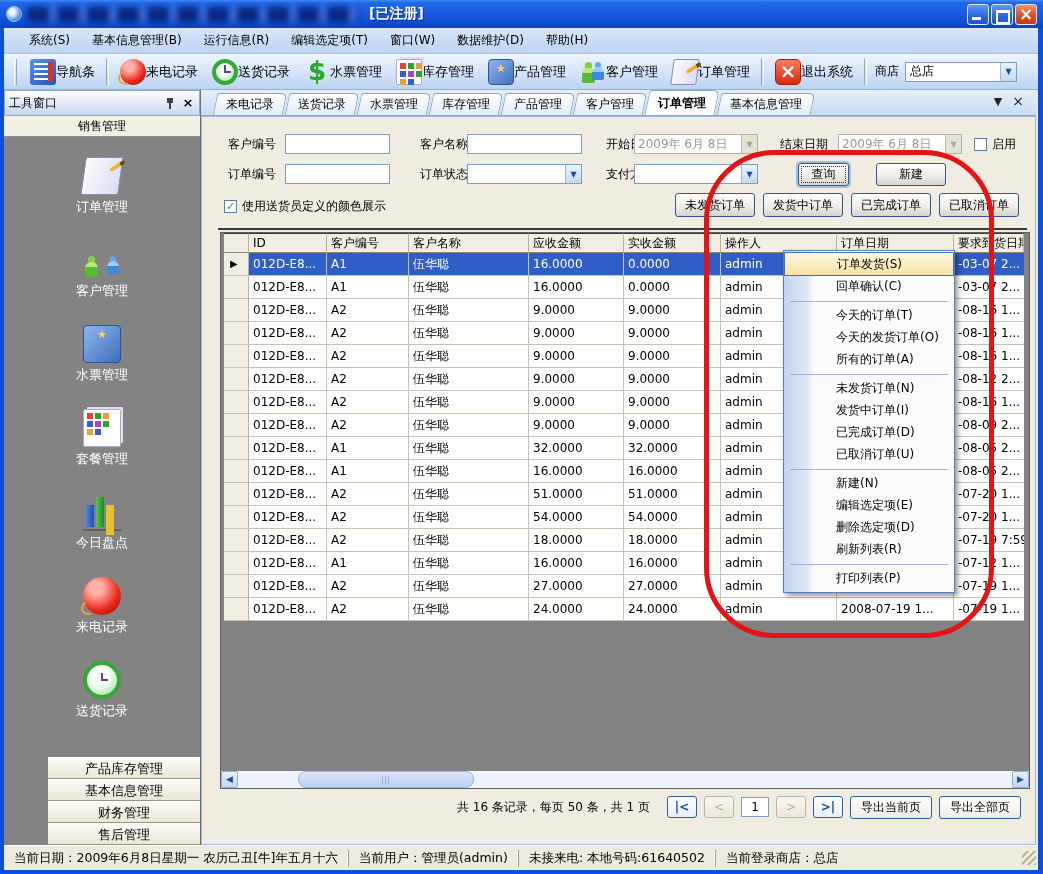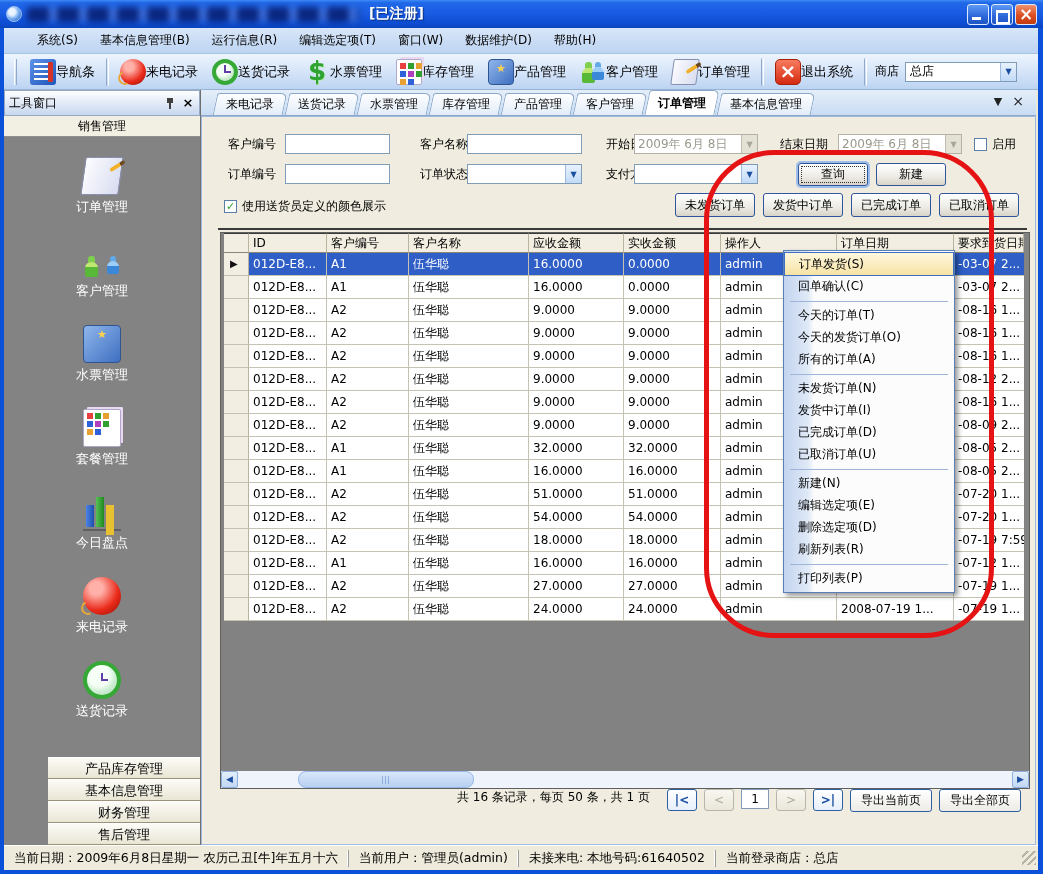--- a/index.html
+++ b/index.html
@@ -22,21 +22,21 @@
   .tc-btn.close{background:linear-gradient(180deg,#F0926F,#DC4E22 55%,#C23B10);}
   .tc-btn.min::after{content:"";position:absolute;left:4px;bottom:4px;width:9px;height:3px;background:#fff;}
   .tc-btn.max::after{content:"";position:absolute;left:4px;top:5px;width:10px;height:9px;border:2px solid #fff;border-top-width:3px;}
   .tc-btn.close::after{content:"×";position:absolute;left:0;top:-1px;width:100%;text-align:center;color:#fff;font-size:17px;font-weight:bold;line-height:21px;}
 
   
   #client{position:absolute;left:4px;top:28px;width:1034px;height:842px;background:#ECE9D8;}
 
   
   #menubar{position:absolute;left:0;top:0;width:100%;height:26px;background:linear-gradient(180deg,#D8E6F8,#BDD4F2);
-    display:flex;align-items:center;padding-left:24px;gap:4px;border-bottom:1px solid #A8C2E2;}
+    display:flex;align-items:center;padding-left:16px;gap:4px;border-bottom:1px solid #A8C2E2;}
   .menu-item{padding:3px 9px;white-space:nowrap;}
   
   #toolbar{position:absolute;left:0;top:26px;width:100%;height:36px;
     background:linear-gradient(180deg,#EDF5FE 0%,#D3E3F8 55%,#BCD4F2 100%);
     display:flex;align-items:center;padding-left:10px;border-bottom:1px solid #96B2D4;}
   #toolbar-grip{width:3px;height:26px;margin-right:6px;border-left:1px solid #fff;border-right:1px solid #8FA8CC;}
   .tbtn{display:flex;align-items:center;padding:2px 7px;border-radius:3px;white-space:nowrap;}
   .tbtn.tsep{width:3px;padding:0;margin:0 4px;height:28px;border-left:1px solid #8FA8CC;border-right:1px solid #fff;}
   .tlabel{font-size:13px;}
   #shop-area{display:flex;align-items:center;gap:6px;margin-left:4px;}
@@ -145,40 +145,40 @@
   .sb-arrow{width:17px;height:17px;background:linear-gradient(180deg,#E3EEFB,#C2D8F4);border:1px solid #8FB0DC;border-radius:2px;
     color:#1C4FA0;font-size:9px;text-align:center;line-height:15px;}
   #hthumb{position:absolute;left:60px;width:176px;top:0;height:17px;border:1px solid #96B8E8;border-radius:8px;
     background:linear-gradient(180deg,#D8E6FA,#B8D0F2);}
   #hthumb::after{content:"";position:absolute;left:50%;top:4px;width:8px;height:8px;margin-left:-4px;
     background:repeating-linear-gradient(90deg,#8FB0DC 0 1px,transparent 1px 3px);}
   #hscroll .track{flex:1;position:relative;}
   #hscroll .sb-arrow.right{margin-left:auto;}
 
   
-  #pager{position:absolute;left:0;right:0;top:672px;height:36px;display:flex;align-items:flex-start;justify-content:flex-end;gap:7px;padding-right:14px;background:#F0EDE0;}
+  #pager{position:absolute;left:0;right:0;top:672px;height:36px;display:flex;align-items:center;justify-content:flex-end;gap:7px;padding-right:14px;background:#F0EDE0;}
   #pager .summary{margin-right:10px;white-space:nowrap;}
   .pg-btn{min-width:30px;height:22px;border:1px solid #2E5FA3;border-radius:3px;background:linear-gradient(180deg,#FFFFFF,#E6EFFA);
     color:#1C4FA0;text-align:center;line-height:20px;font-weight:bold;padding:0 4px;}
   .pg-btn.disabled{border-color:#B9B5A8;color:#B0AC9E;background:linear-gradient(180deg,#F8F7F1,#EAE7D9);font-weight:normal;}
   #page-box{width:28px;height:20px;background:#fff;border:1px solid #7F9DB9;text-align:center;line-height:19px;}
   .pg-export{height:23px;border:1px solid #2E5FA3;border-radius:3px;background:linear-gradient(180deg,#FFFFFF,#ECEBE5);padding:0 10px;line-height:21px;white-space:nowrap;}
 
   
   #statusbar{position:absolute;left:0;bottom:0;width:100%;height:25px;background:#EFEBDC;border-top:1px solid #fff;
     display:flex;align-items:center;font-size:12.5px;}
   .seg{padding:0 10px;white-space:nowrap;overflow:hidden;}
   .seg+.seg{border-left:1px solid #9C9C9C;box-shadow:-2px 0 0 -1px #fff;}
   #grip{margin-left:auto;width:14px;height:14px;margin-right:2px;
     background:repeating-linear-gradient(135deg,transparent 0 3px,#B8B4A4 3px 5px);}
 
   
   #ctx-menu{position:absolute;left:783px;top:250px;width:172px;z-index:40;background:linear-gradient(90deg,#C4D4EF 0,#DFE9F7 24px,#FCFCFC 30px,#FCFCFC 100%);
     border:1px solid #5A7FB8;box-shadow:3px 3px 5px rgba(0,0,0,.4);padding:2px 0;}
-  .mi{height:22px;line-height:21px;padding-left:14px;white-space:nowrap;position:relative;}
+  .mi{height:22px;line-height:21px;padding-left:52px;white-space:nowrap;position:relative;}
   .mi.hl{background:linear-gradient(180deg,#FFF8E0,#F6E2A4);border:1px solid #3E6FC0;height:24px;line-height:22px;margin:-1px 0 0;}
   .mi.is-sep{height:7px;padding:0;}
   .mi.is-sep::after{content:"";position:absolute;left:6px;right:6px;top:3px;height:1px;background:#9FB4D8;}
 
   
   #red-annotation{position:absolute;left:704px;top:150px;width:290px;height:488px;border:5px solid #E51313;
     border-radius:70px;z-index:50;pointer-events:none;}
 </style>
 </head>
 <body>
@@ -354,21 +354,21 @@
         <span class="flabel" style="left:218px;top:47px;">订单状态</span>
         <span class="fcombo" style="left:265px;top:47px;width:115px;">
           <span class="val"></span>
           <span class="combo-arrow">▼</span>
         </span>
         <span class="flabel" style="left:404px;top:47px;">支付方式</span>
         <span class="fcombo" style="left:432px;top:47px;width:124px;">
           <span class="val"></span>
           <span class="combo-arrow">▼</span>
         </span>
-        <span class="xp-btn focused" style="left:596px;top:46px;width:70px;">查询</span>
+        <span class="xp-btn focused" style="left:596px;top:46px;width:51px;">查询</span>
         <span class="xp-btn" style="left:674px;top:46px;width:70px;">新建</span>
 
         <span class="chk" style="left:22px;top:82px;">
           <span class="box">✓</span>
           <span>使用送货员定义的颜色展示</span>
         </span>
         <span id="status-btn-row">
           <span class="sbtn">未发货订单</span>
             <span class="sbtn">发货中订单</span>
             <span class="sbtn">已完成订单</span>

